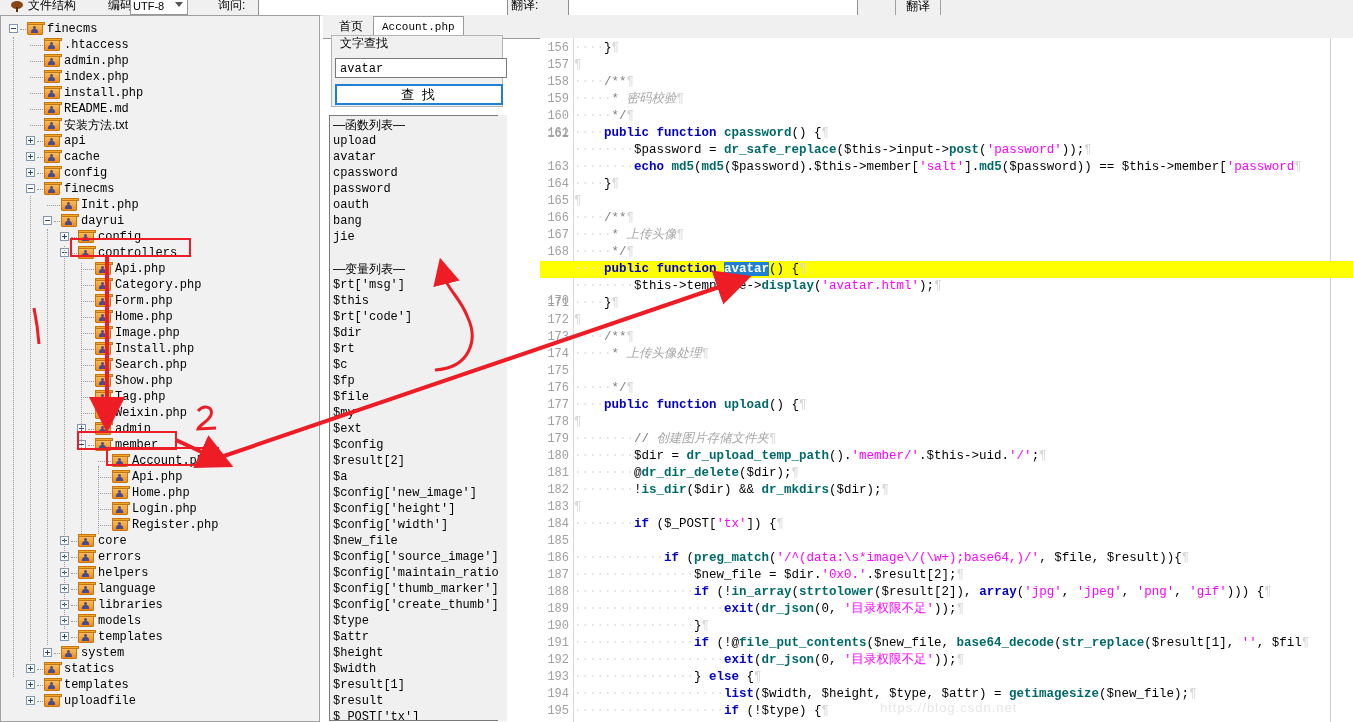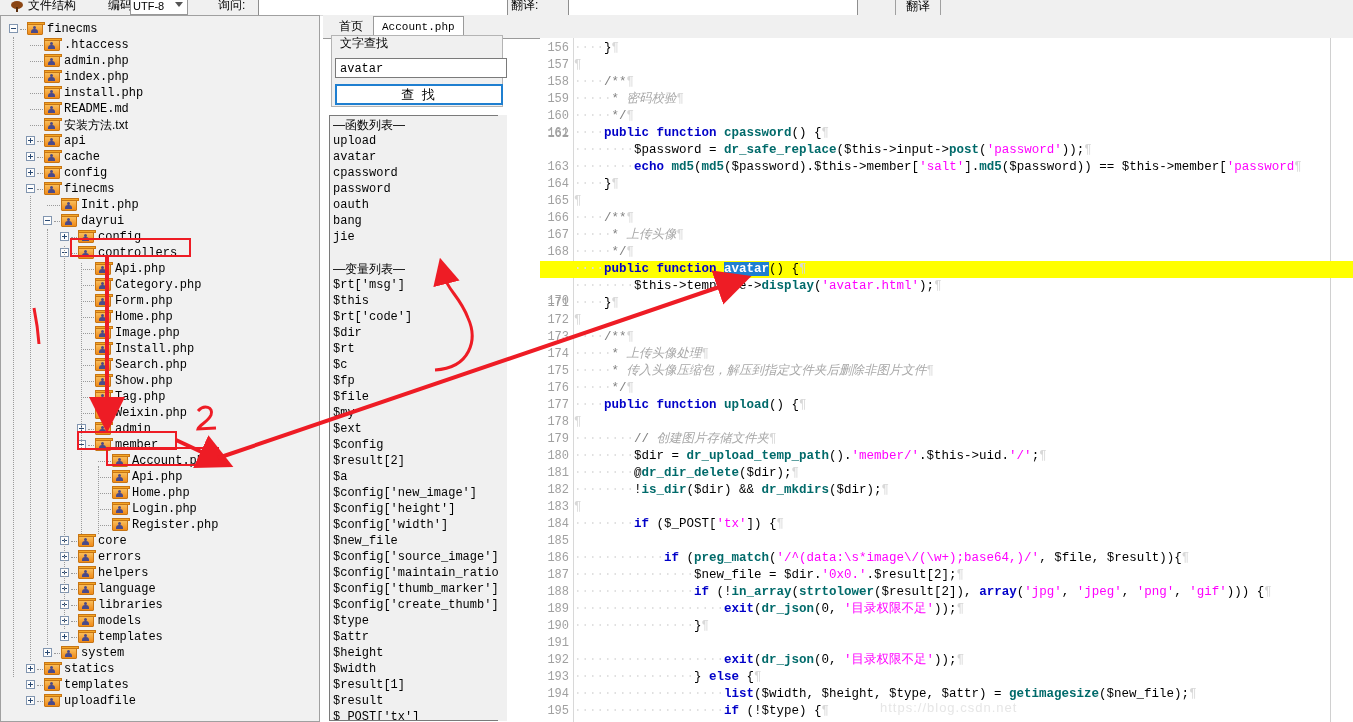--- a/index.html
+++ b/index.html
@@ -944,35 +944,35 @@
         <div class="cline" style="top: 172px;"><span class="dots-i">····</span><span class="cmt2">/**</span><span class="pil">¶</span></div>
         <div class="cline" style="top: 189px;"><span class="dots-i">·····</span><span class="cmt2">* </span><span class="cmt">上传头像</span><span class="pil">¶</span></div>
         <div class="cline" style="top: 206px;"><span class="dots-i">·····</span><span class="cmt2">*/</span><span class="pil">¶</span></div>
         <div class="hl-row" style="top: 223px; left: -34px;"></div>
         <div class="cline" style="top: 223px;"><span class="dots-i">····</span><span class="kw">public</span> <span class="kw">function</span> <span class="sel">avatar</span><span>() {</span><span class="pil">¶</span></div>
         <div class="cline" style="top: 240px;"><span class="dots-i">········</span>$this-&gt;template-&gt;<span class="fn">display</span>(<span class="str">'avatar.html'</span>);<span class="pil">¶</span></div>
         <div class="cline" style="top: 257px;"><span class="dots-i">····</span>}<span class="pil">¶</span></div>
         <div class="cline" style="top: 274px;"><span class="pil">¶</span></div>
         <div class="cline" style="top: 291px;"><span class="dots-i">····</span><span class="cmt2">/**</span><span class="pil">¶</span></div>
         <div class="cline" style="top: 308px;"><span class="dots-i">·····</span><span class="cmt2">* </span><span class="cmt">上传头像处理</span><span class="pil">¶</span></div>
-        <div class="cline" style="top: 325px;"><span class="dots-i">·····</span><span class="cmt2">* </span><span class="cmt">传入头像压缩包，解压到指定文件夹后删除非图片文件</span><span class="pil">¶</span></div>
         <div class="cline" style="top: 342px;"><span class="dots-i">·····</span><span class="cmt2">*/</span><span class="pil">¶</span></div>
         <div class="cline" style="top: 359px;"><span class="dots-i">····</span><span class="kw">public</span> <span class="kw">function</span> <span class="fn">upload</span>() {<span class="pil">¶</span></div>
         <div class="cline" style="top: 376px;"><span class="pil">¶</span></div>
         <div class="cline" style="top: 393px;"><span class="dots-i">········</span><span class="cmt2">// </span><span class="cmt">创建图片存储文件夹</span><span class="pil">¶</span></div>
         <div class="cline" style="top: 410px;"><span class="dots-i">········</span>$dir = <span class="fn">dr_upload_temp_path</span>().<span class="str">'member/'</span>.$this-&gt;uid.<span class="str">'/'</span>;<span class="pil">¶</span></div>
         <div class="cline" style="top: 427px;"><span class="dots-i">········</span>@<span class="fn">dr_dir_delete</span>($dir);<span class="pil">¶</span></div>
         <div class="cline" style="top: 444px;"><span class="dots-i">········</span>!<span class="fn">is_dir</span>($dir) &amp;&amp; <span class="fn">dr_mkdirs</span>($dir);<span class="pil">¶</span></div>
         <div class="cline" style="top: 461px;"><span class="pil">¶</span></div>
         <div class="cline" style="top: 478px;"><span class="dots-i">········</span><span class="kw">if</span> ($_POST[<span class="str">'tx'</span>]) {<span class="pil">¶</span></div>
         <div class="cline" style="top: 512px;"><span class="dots-i">············</span><span class="kw">if</span> (<span class="fn">preg_match</span>(<span class="str">'/^(data:\s*image\/(\w+);base64,)/'</span>, $file, $result)){<span class="pil">¶</span></div>
         <div class="cline" style="top: 529px;"><span class="dots-i">················</span>$new_file = $dir.<span class="str">'0x0.'</span>.$result[2];<span class="pil">¶</span></div>
         <div class="cline" style="top: 546px;"><span class="dots-i">················</span><span class="kw">if</span> (!<span class="fn">in_array</span>(<span class="fn">strtolower</span>($result[2]), <span class="kw">array</span>(<span class="str">'jpg'</span>, <span class="str">'jpeg'</span>, <span class="str">'png'</span>, <span class="str">'gif'</span>))) {<span class="pil">¶</span></div>
         <div class="cline" style="top: 563px;"><span class="dots-i">····················</span><span class="kw">exit</span>(<span class="fn">dr_json</span>(0, <span class="str">'目录权限不足'</span>));<span class="pil">¶</span></div>
         <div class="cline" style="top: 580px;"><span class="dots-i">················</span>}<span class="pil">¶</span></div>
+        <div class="cline" style="top: 597px;"><span class="dots-i">················</span><span class="kw">if</span> (!@<span class="fn">file_put_contents</span>($new_file, <span class="fn">base64_decode</span>(<span class="fn">str_replace</span>($result[1], <span class="str">''</span>, $fil<span class="pil">¶</span></div>
         <div class="cline" style="top: 614px;"><span class="dots-i">····················</span><span class="kw">exit</span>(<span class="fn">dr_json</span>(0, <span class="str">'目录权限不足'</span>));<span class="pil">¶</span></div>
         <div class="cline" style="top: 631px;"><span class="dots-i">················</span>} <span class="kw">else</span> {<span class="pil">¶</span></div>
         <div class="cline" style="top: 648px;"><span class="dots-i">····················</span><span class="kw">list</span>($width, $height, $type, $attr) = <span class="fn">getimagesize</span>($new_file);<span class="pil">¶</span></div>
         <div class="cline" style="top: 665px;"><span class="dots-i">····················</span><span class="kw">if</span> (!$type) {<span class="pil">¶</span></div>
         <div class="cline" style="top: 682px;"><span class="dots-i">························</span>@<span class="fn">unlink</span>($new_file);<span class="pil">¶</span></div>
       </div>
   </div>
 
   <svg class="anno">
     <defs>

